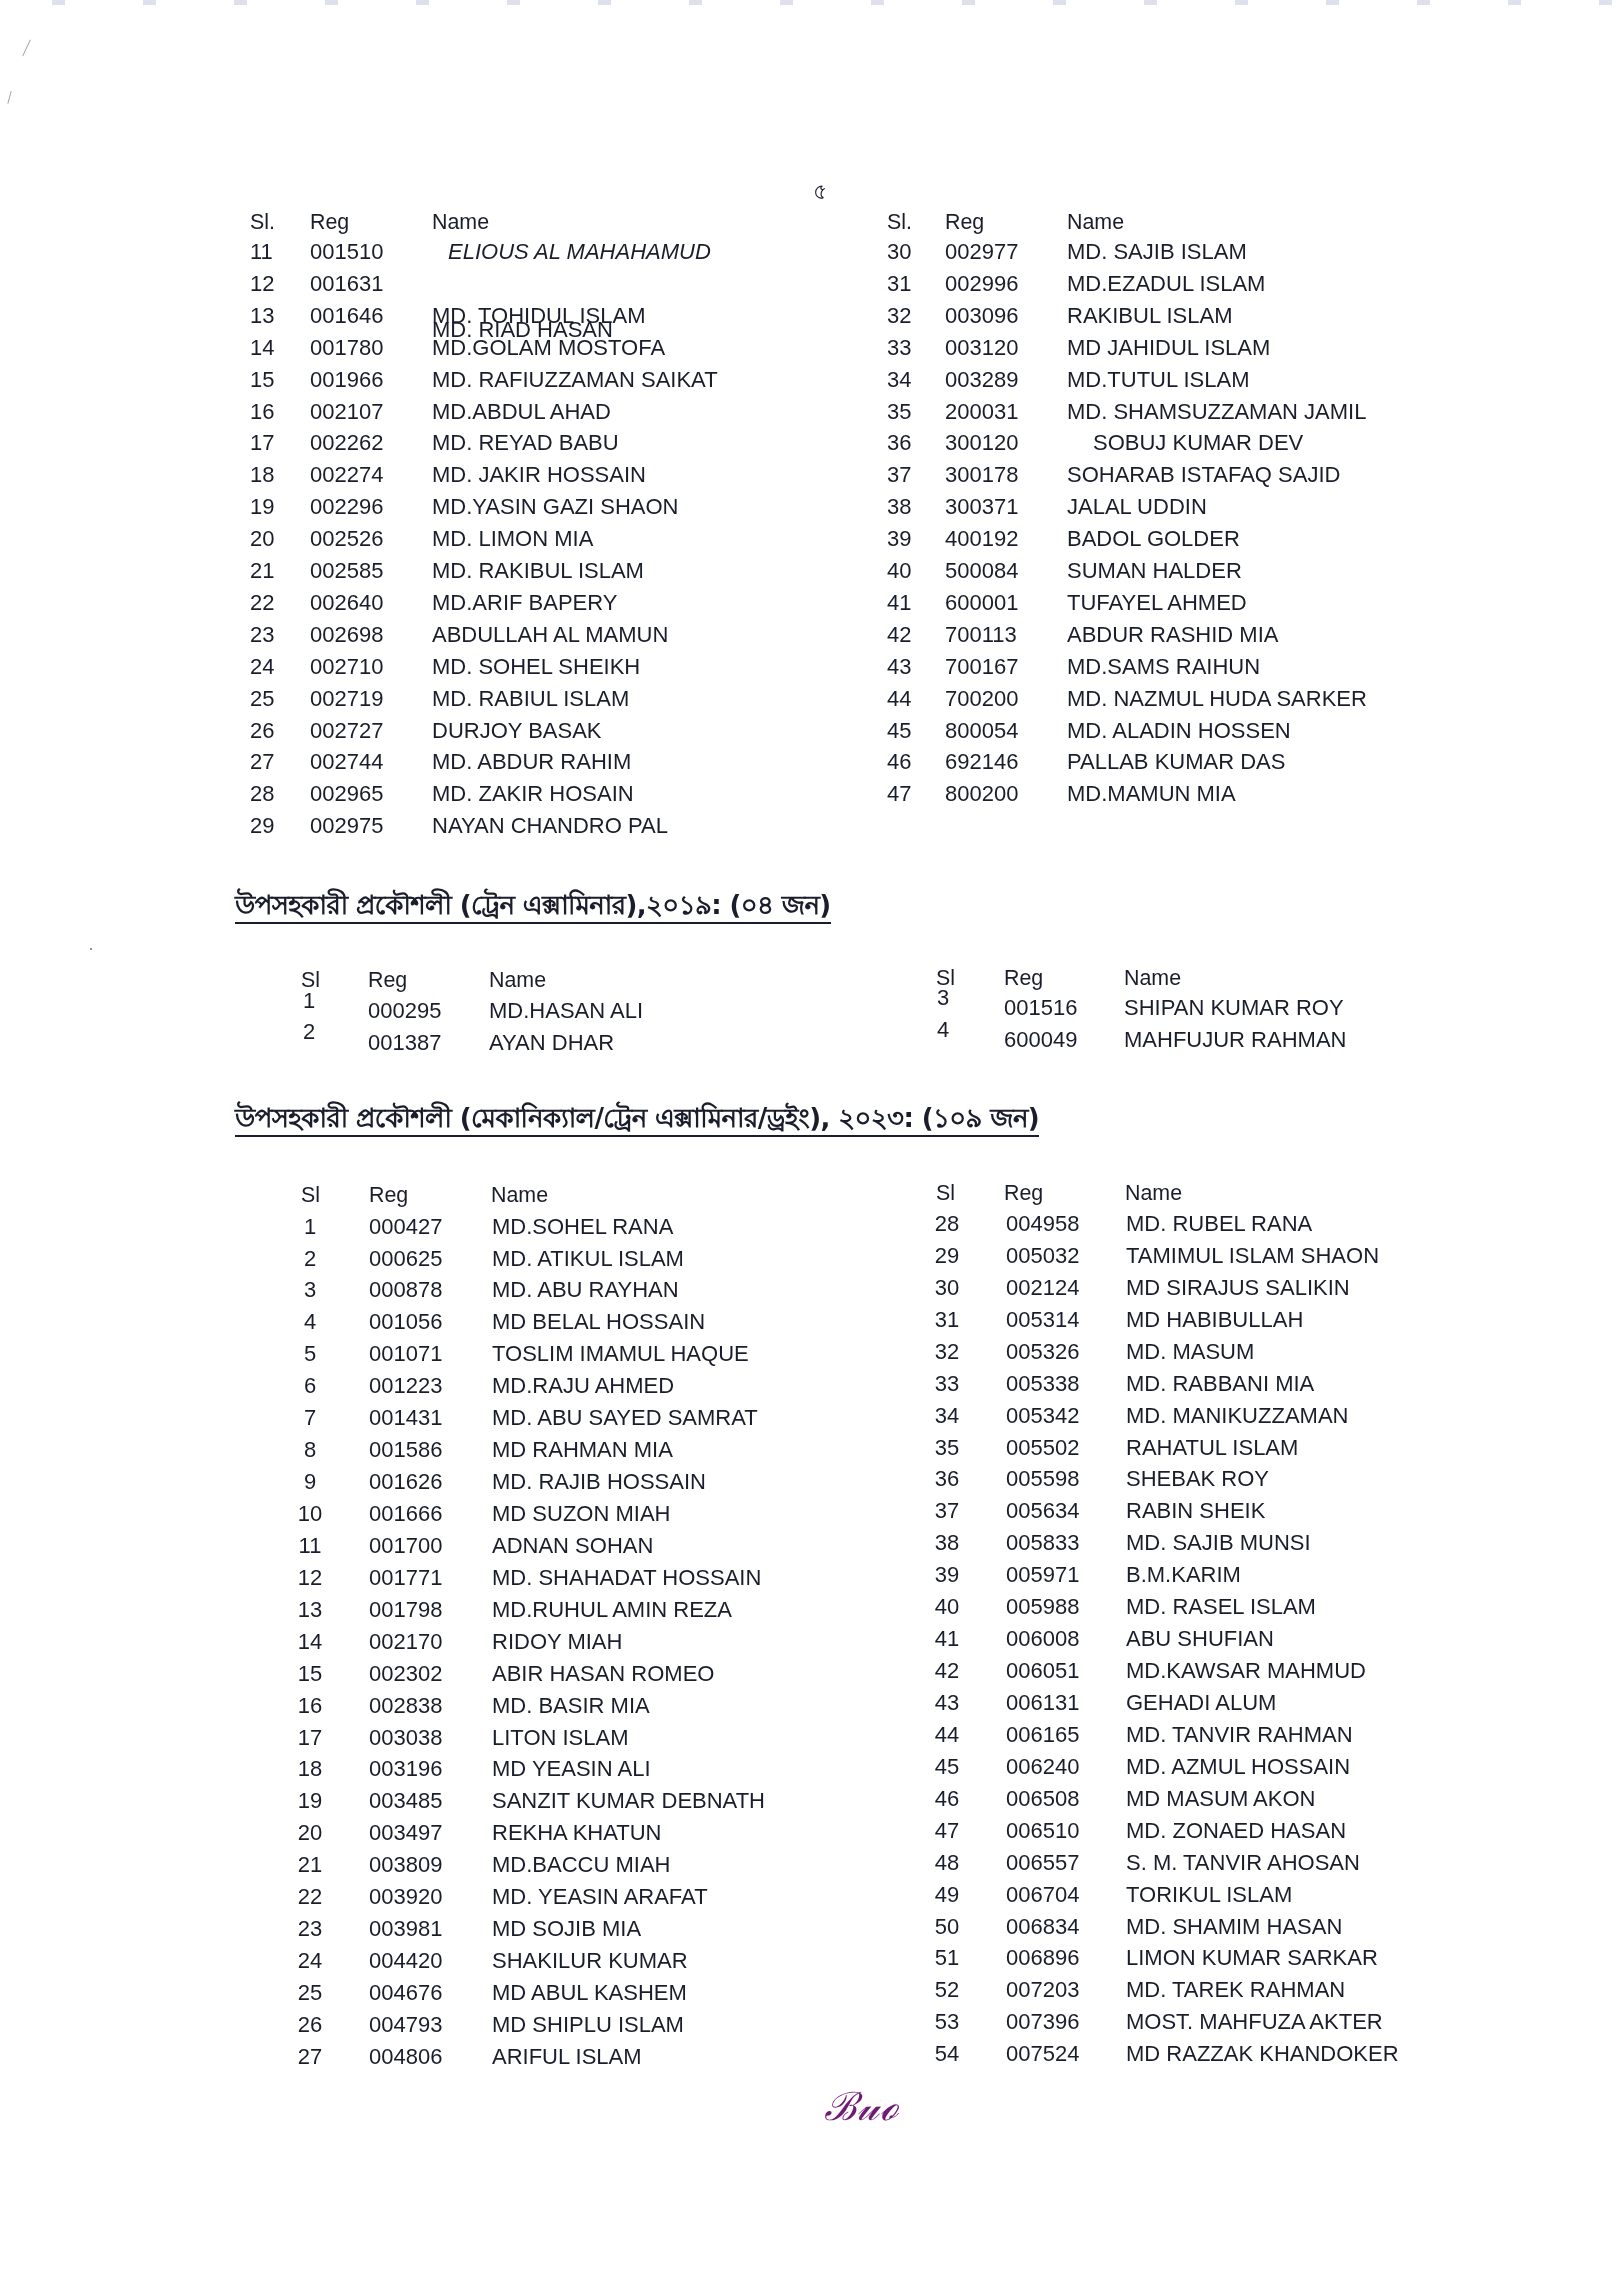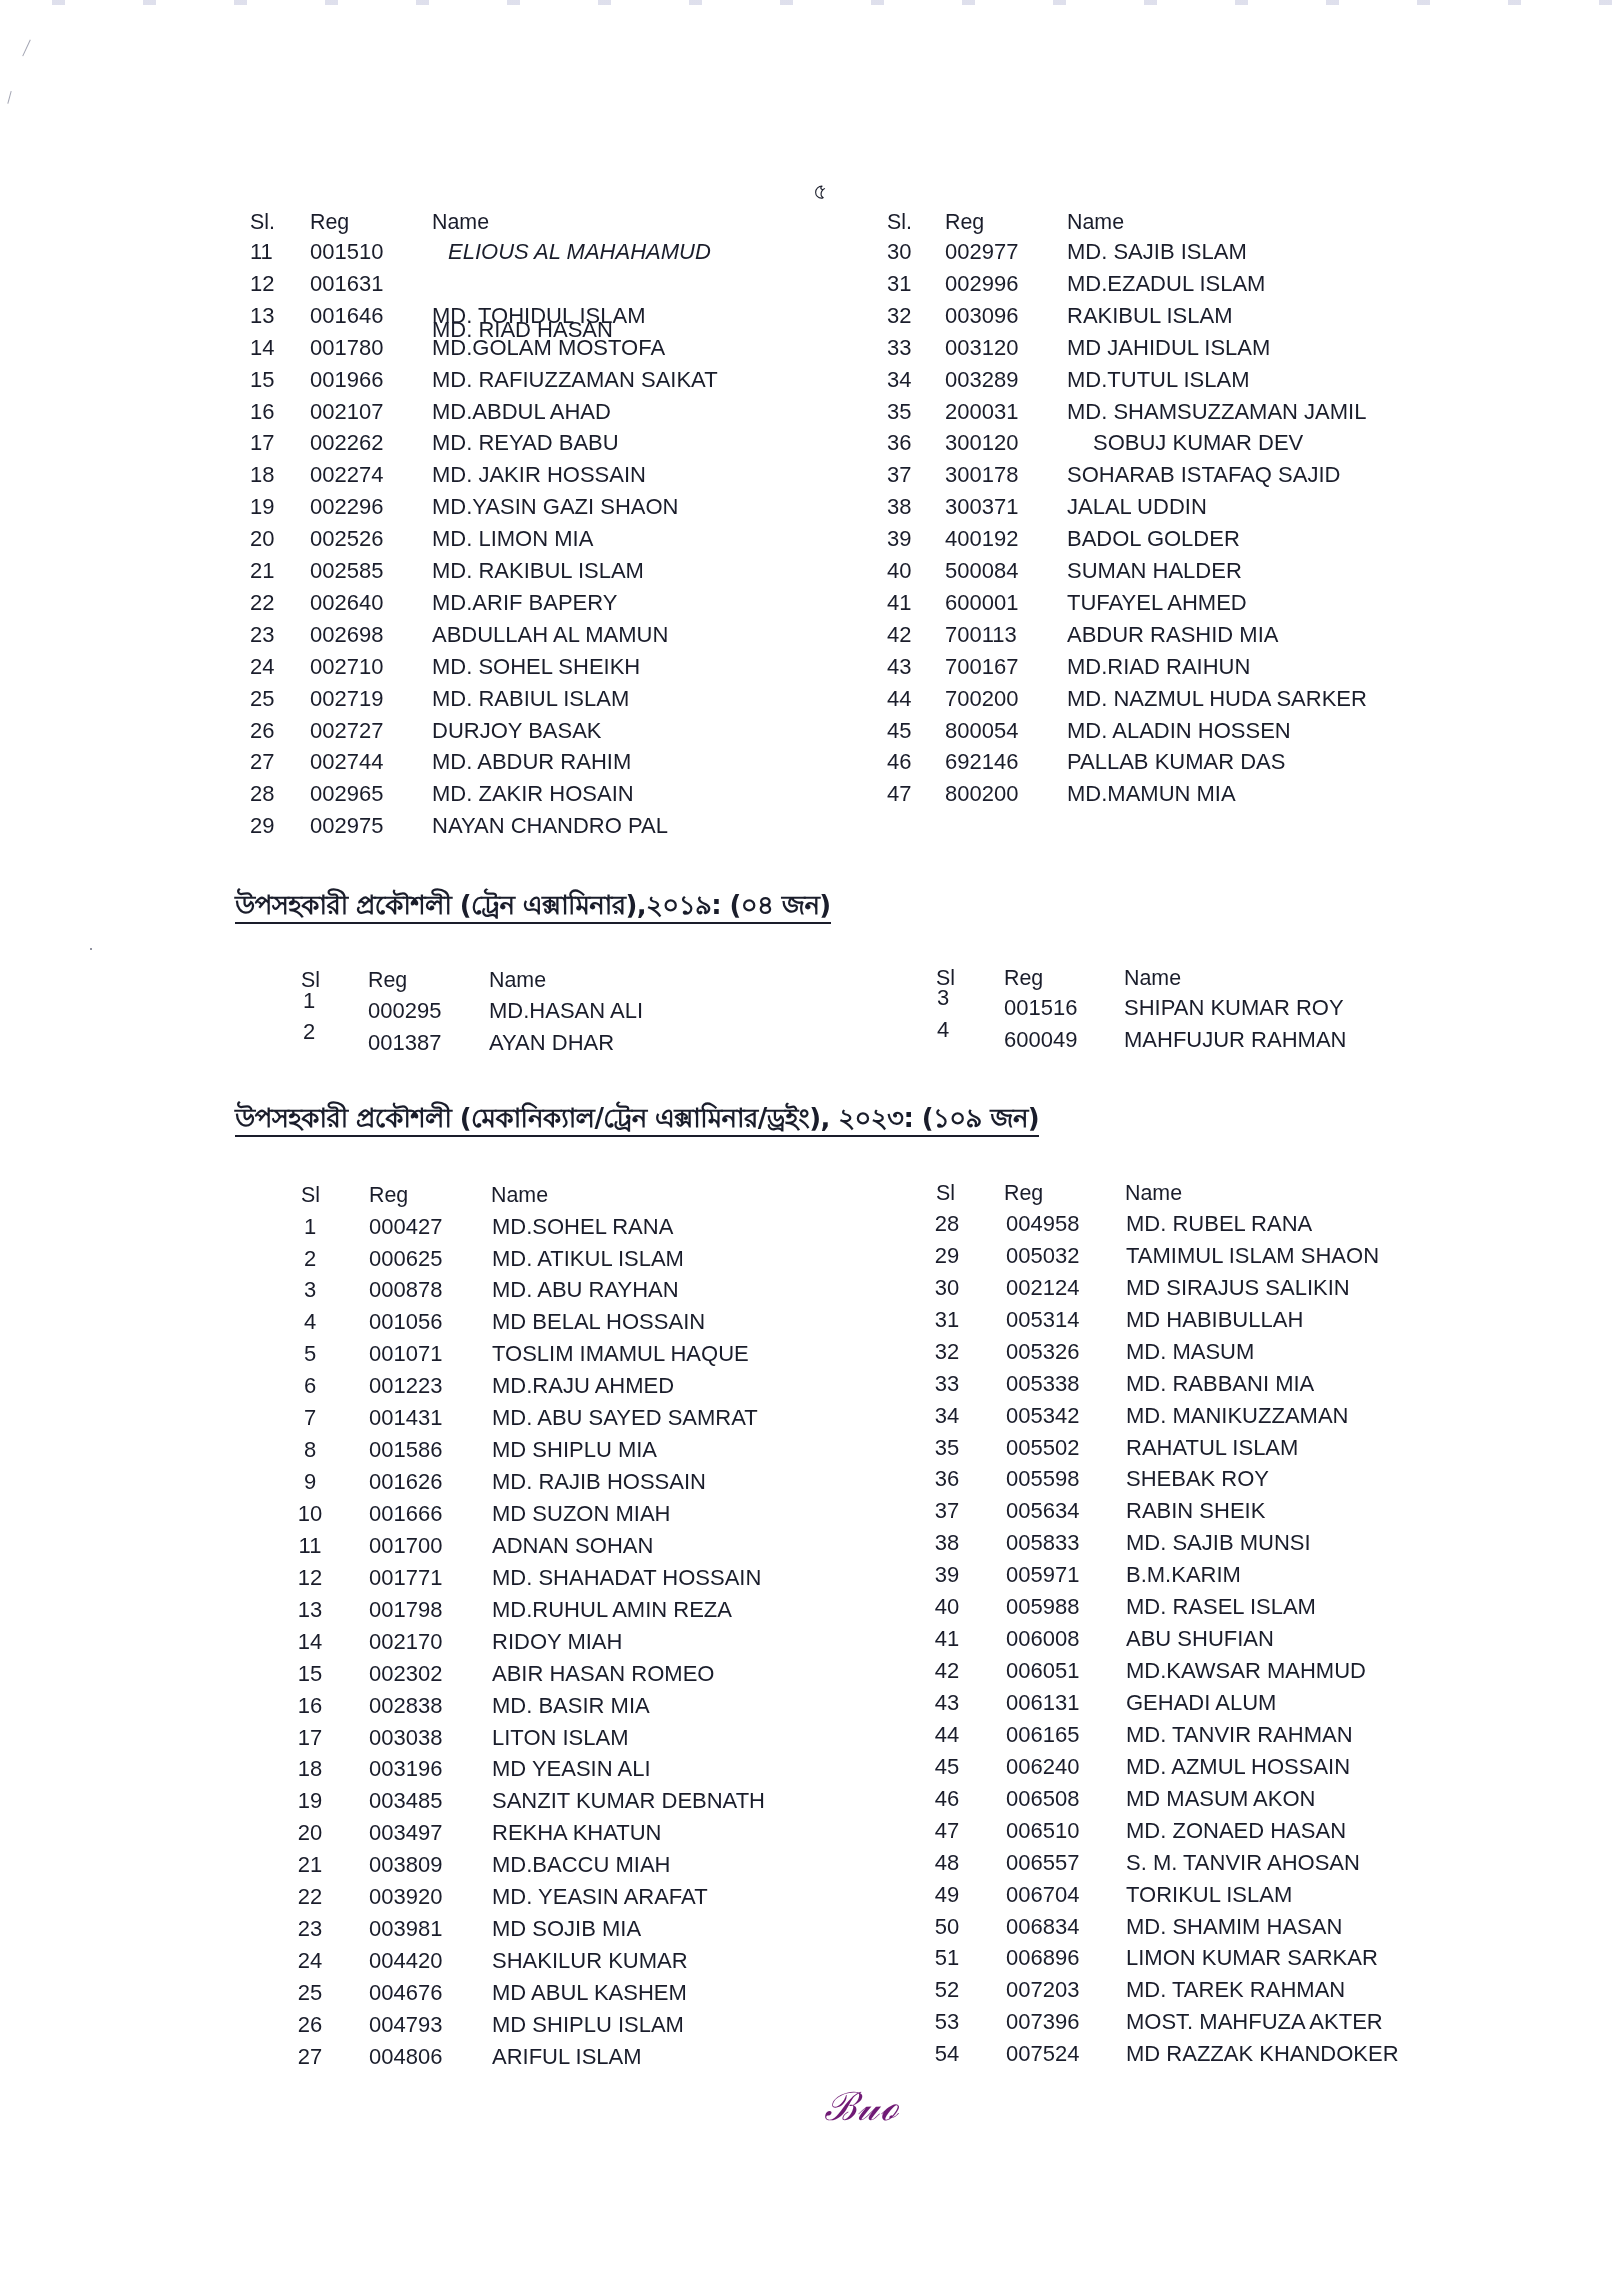--- a/index.html
+++ b/index.html
@@ -190,21 +190,21 @@
       <div class="abs t" style="top: 590px; left: 1067px;">TUFAYEL AHMED</div>
     </div>
     <div>
       <div class="abs t" style="top: 622px; left: 887px;">42</div>
       <div class="abs t" style="top: 622px; left: 945px;">700113</div>
       <div class="abs t" style="top: 622px; left: 1067px;">ABDUR RASHID MIA</div>
     </div>
     <div>
       <div class="abs t" style="top: 654px; left: 887px;">43</div>
       <div class="abs t" style="top: 654px; left: 945px;">700167</div>
-      <div class="abs t" style="top: 654px; left: 1067px;">MD.RIAD RAIHUN</div>
+      <div class="abs t" style="top: 654px; left: 1067px;">MD.SAMS RAIHUN</div>
     </div>
     <div>
       <div class="abs t" style="top: 686px; left: 887px;">44</div>
       <div class="abs t" style="top: 686px; left: 945px;">700200</div>
       <div class="abs t" style="top: 686px; left: 1067px;">MD. NAZMUL HUDA SARKER</div>
     </div>
     <div>
       <div class="abs t" style="top: 718px; left: 887px;">45</div>
       <div class="abs t" style="top: 718px; left: 945px;">800054</div>
       <div class="abs t" style="top: 718px; left: 1067px;">MD. ALADIN HOSSEN</div>
@@ -290,21 +290,21 @@
       <div class="abs t" style="top: 1373px; left: 492px;">MD.RAJU AHMED</div>
     </div>
     <div>
       <div class="abs t" style="top: 1405px; left: 297px; width: 26px; text-align: center;">7</div>
       <div class="abs t" style="top: 1405px; left: 369px;">001431</div>
       <div class="abs t" style="top: 1405px; left: 492px;">MD. ABU SAYED SAMRAT</div>
     </div>
     <div>
       <div class="abs t" style="top: 1437px; left: 297px; width: 26px; text-align: center;">8</div>
       <div class="abs t" style="top: 1437px; left: 369px;">001586</div>
-      <div class="abs t" style="top: 1437px; left: 492px;">MD SHIPLU MIA</div>
+      <div class="abs t" style="top: 1437px; left: 492px;">MD RAHMAN MIA</div>
     </div>
     <div>
       <div class="abs t" style="top: 1469px; left: 297px; width: 26px; text-align: center;">9</div>
       <div class="abs t" style="top: 1469px; left: 369px;">001626</div>
       <div class="abs t" style="top: 1469px; left: 492px;">MD. RAJIB HOSSAIN</div>
     </div>
     <div>
       <div class="abs t" style="top: 1501px; left: 297px; width: 26px; text-align: center;">10</div>
       <div class="abs t" style="top: 1501px; left: 369px;">001666</div>
       <div class="abs t" style="top: 1501px; left: 492px;">MD SUZON MIAH</div>

